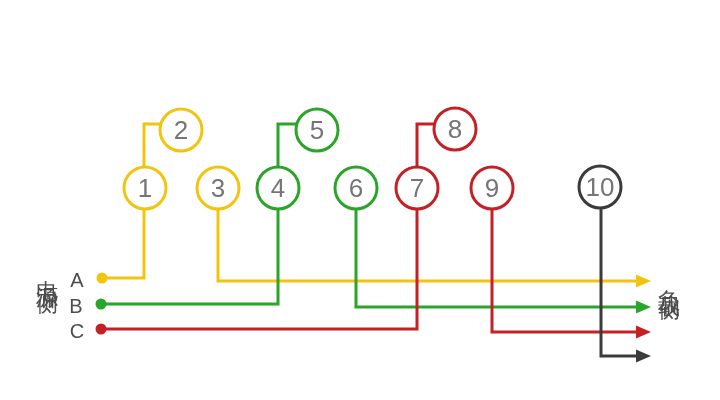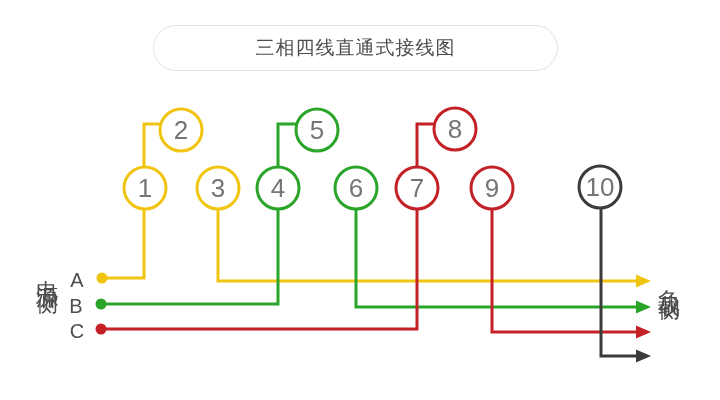--- a/index.html
+++ b/index.html
@@ -35,23 +35,20 @@
   .phase-label{
     position:absolute;font-size:20px;color:var(--label_text);
     transform:translate(-50%,-50%);
   }
 </style>
 </head>
 <body>
 
 <div class="canvas">
 
-  <div class="title-pill">
-    <span>三相四线直通式接线图</span>
-  </div>
 
   <div class="side-label source">电源侧</div>
   <span class="phase-label" style="left:77px;top:280px">A</span>
   <span class="phase-label" style="left:76px;top:306px">B</span>
   <span class="phase-label" style="left:77px;top:331px">C</span>
   <div class="side-label load">负载侧</div>
 
   <svg class="diagram" width="720" height="400" viewBox="0 0 720 400">
 
     <path class="wire stroke-a" d="M181,124 H144 V188"></path>

